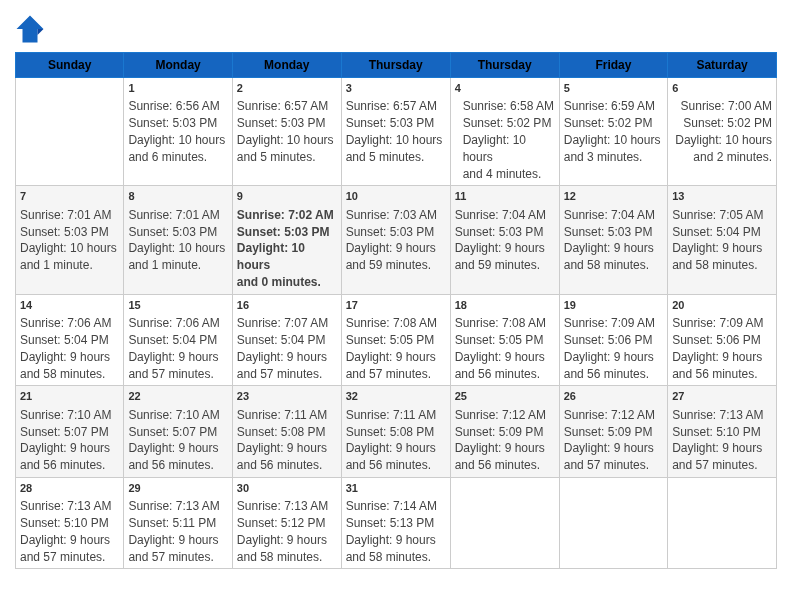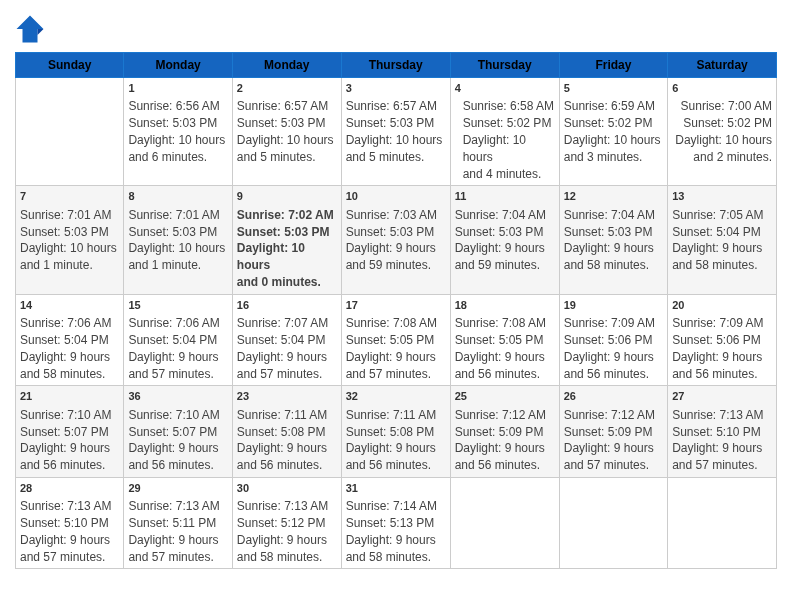--- a/index.html
+++ b/index.html
@@ -274,21 +274,21 @@
         </tr>
         <tr>
           <td>
             <div class="day-num">21</div>
             <div class="cell-info" style="white-space: pre-line;">Sunrise: 7:10 AM
 Sunset: 5:07 PM
 Daylight: 9 hours
 and 56 minutes.</div>
           </td>
           <td>
-            <div class="day-num">36</div>
+            <div class="day-num">22</div>
             <div class="cell-info" style="white-space: pre-line;">Sunrise: 7:10 AM
 Sunset: 5:07 PM
 Daylight: 9 hours
 and 56 minutes.</div>
           </td>
           <td>
             <div class="day-num">23</div>
             <div class="cell-info" style="white-space: pre-line;">Sunrise: 7:11 AM
 Sunset: 5:08 PM
 Daylight: 9 hours

